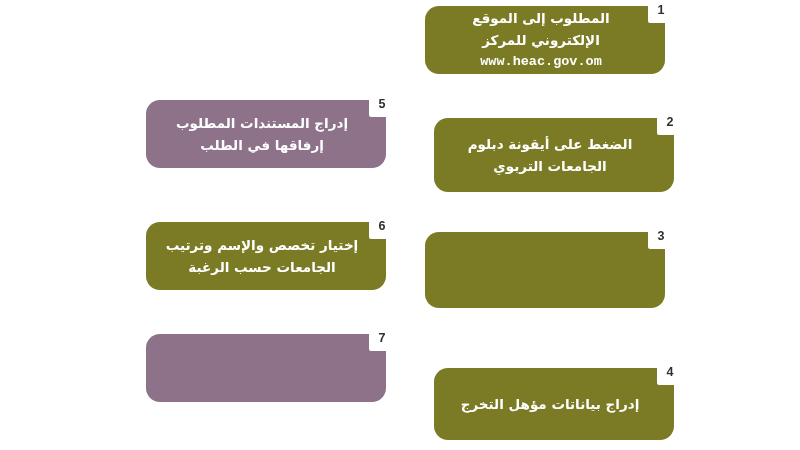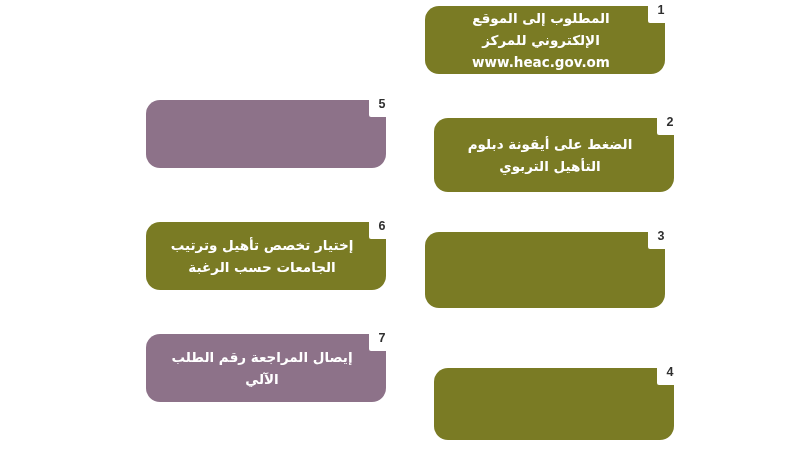--- a/index.html
+++ b/index.html
@@ -72,55 +72,57 @@
   #step2 { left: 434px; top: 118px; width: 240px; height: 74px;  }
   #step3 { left: 425px; top: 232px; width: 240px; height: 76px;  }
   #step4 { left: 434px; top: 368px; width: 240px; height: 72px;  }
   #step5 { left: 146px; top: 100px; width: 240px; height: 68px;  }
   #step6 { left: 146px; top: 222px; width: 240px; height: 68px;  }
   #step7 { left: 146px; top: 334px; width: 240px; height: 68px;  }
   .link-line {
     display: block;
     direction: ltr;
     unicode-bidi: isolate;
+    font-family: Liberation Mono, monospace;
   }
 </style>
 </head>
 <body>
 
 <div id="canvas">
 
   <div class="step olive" id="step1">
     <span class="badge right-side">1</span>
     <span class="label">
       <span>المطلوب إلى الموقع الإلكتروني للمركز</span>
       <span class="link-line">www.heac.gov.om</span>
     </span>
   </div>
 
   <div class="step olive" id="step2">
     <span class="badge right-side">2</span>
-    <span class="label">الضغط على أيقونة دبلوم التأهيل التربوي</span>
+    <span class="label">الضغط على أيقونة دبلوم الجامعات التربوي</span>
   </div>
 
   <div class="step olive" id="step3">
     <span class="badge right-side">3</span>
   </div>
 
   <div class="step olive" id="step4">
     <span class="badge right-side">4</span>
+    <span class="label">إدراج بياناتات مؤهل التخرج</span>
   </div>
 
   <div class="step mauve" id="step5">
     <span class="badge right-side">5</span>
+    <span class="label">إدراج المستندات المطلوب إرفاقها في الطلب</span>
   </div>
 
   <div class="step olive" id="step6">
     <span class="badge right-side">6</span>
-    <span class="label">إختيار تخصص تأهيل وترتيب الجامعات حسب الرغبة</span>
+    <span class="label">إختيار تخصص والإسم وترتيب الجامعات حسب الرغبة</span>
   </div>
 
   <div class="step mauve" id="step7">
     <span class="badge right-side">7</span>
-    <span class="label">إيصال المراجعة  رقم الطلب الآلي</span>
   </div>
 
 </div>
 
 </body></html>

